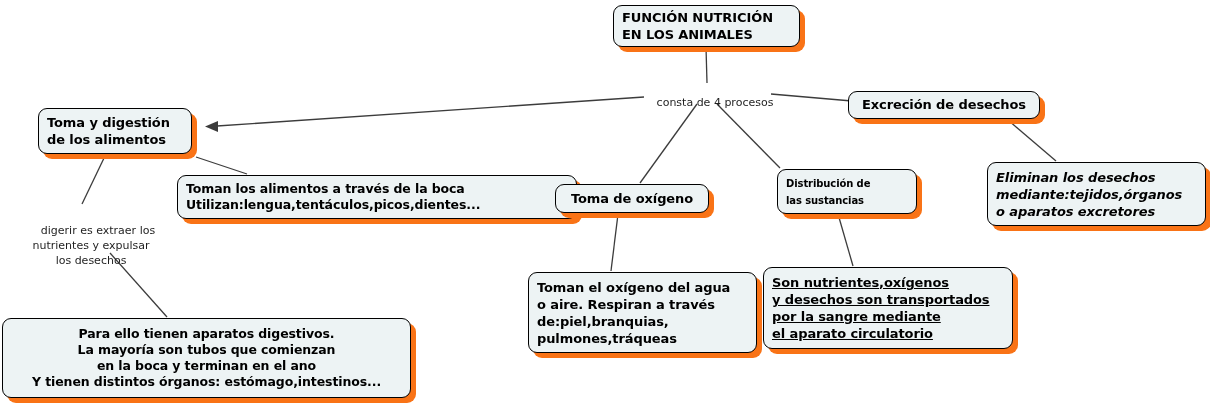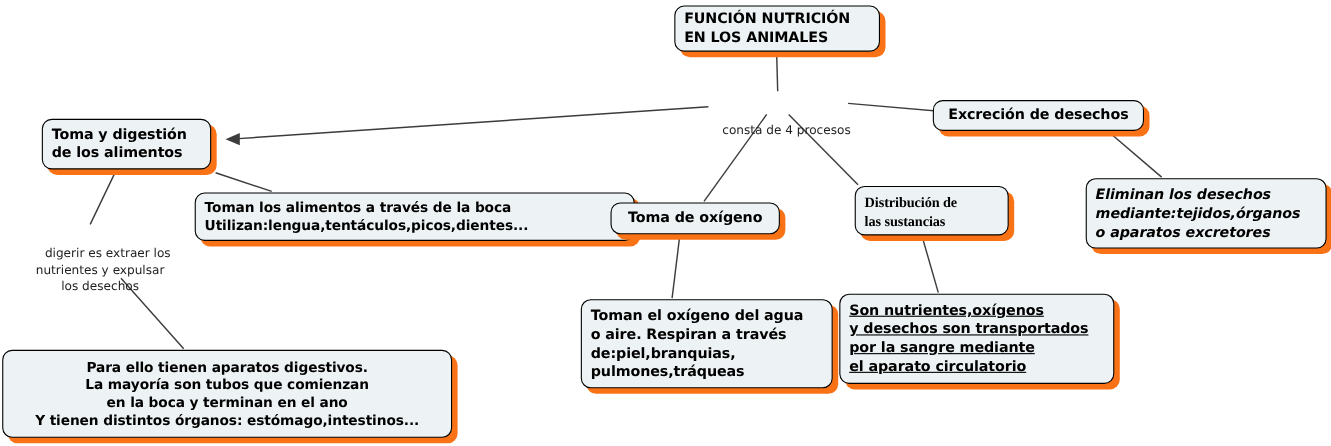--- a/index.html
+++ b/index.html
@@ -87,21 +87,21 @@
 
   <div class="node left" style="left:177px;top:175px;width:400px;height:44px;">
     <span class="txt">Toman los alimentos a través de la boca
 Utilizan:lengua,tentáculos,picos,dientes...</span>
   </div>
 
   <div class="node center" style="left:555px;top:184px;width:154px;height:29px;font-size:13px;">
     <span class="txt">Toma de oxígeno</span>
   </div>
 
-  <div class="node left" style="left:777px;top:169px;width:140px;height:45px;font-size:13px;line-height:17px;font-family:Liberation Serif, serif;">
+  <div class="node left" style="left:777px;top:169px;width:140px;height:45px;font-size:10px;line-height:17px;">
     <span class="txt">Distribución de
 las sustancias</span>
   </div>
 
   <div class="node left" style="left:987px;top:162px;width:219px;height:64px;font-size:13px;line-height:17px;font-style:italic;">
     <span class="txt">Eliminan los desechos
 mediante:tejidos,órganos
 o aparatos excretores</span>
   </div>
 
@@ -119,21 +119,21 @@
 pulmones,tráqueas</span>
   </div>
 
   <div class="node left" style="left:763px;top:267px;width:250px;height:82px;font-size:13px;line-height:17px;text-decoration:underline;">
     <span class="txt">Son nutrientes,oxígenos
 y desechos son transportados
 por la sangre mediante
 el aparato circulatorio</span>
   </div>
 
-  <div class="link-label" style="left:640px;top:96px;width:136px;">
+  <div class="link-label" style="left:640px;top:80px;width:136px;">
     <span>consta de 4 procesos</span>
   </div>
 
   <div class="link-label" style="left:20px;top:208px;width:142px;">
     <span>digerir es extraer los
 nutrientes y expulsar
 los desechos</span>
   </div>
 
 </div>

